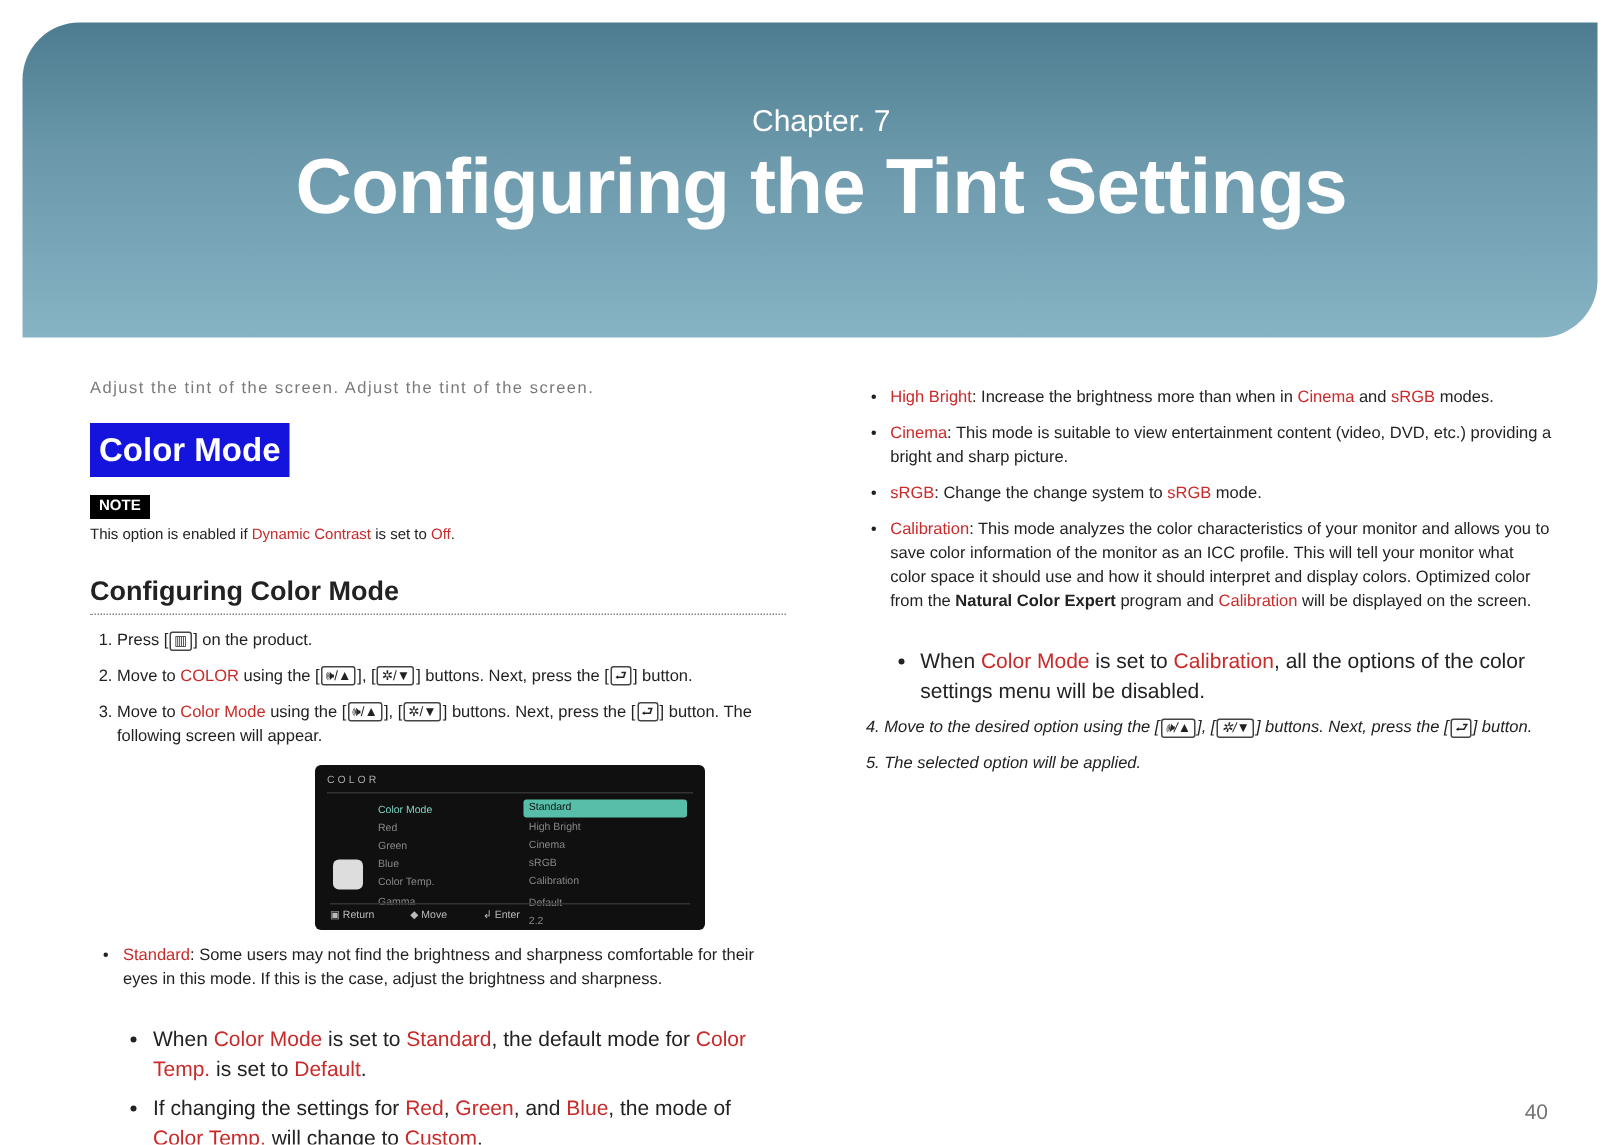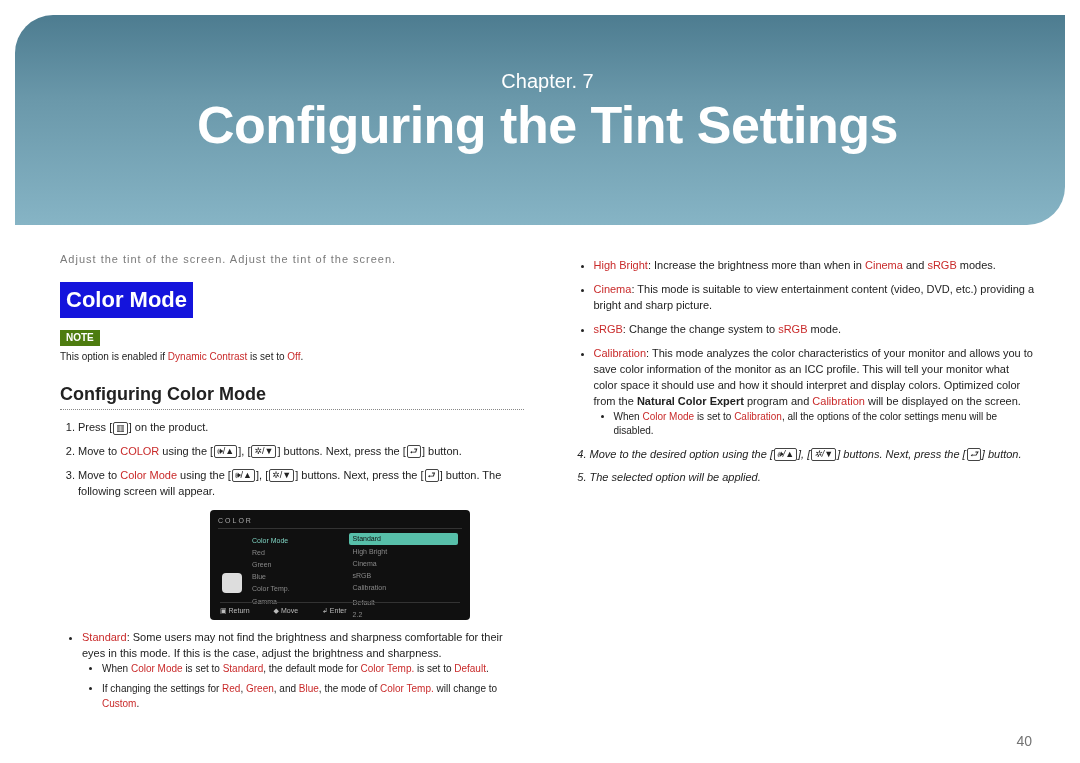--- a/index.html
+++ b/index.html
@@ -51,41 +51,41 @@
     display: inline-block;
     background: #1414dc;
     color: #fff;
     font-size: 22px;
     font-weight: bold;
     padding: 2px 6px;
     margin-bottom: 12px;
   }
   .note-badge {
     display: inline-block;
-    background: #4d7c0f;
+    background: #000000;
     color: #fff;
     font-size: 10px;
     font-weight: bold;
     padding: 1px 6px;
     margin-bottom: 4px;
   }
   .note-line { font-size: 10px; margin-bottom: 16px; }
   .note-line .accent, .accent { color: #c92a2a; }
   .sub-heading {
     font-size: 18px;
     font-weight: bold;
     border-bottom: 1px dotted #888;
     padding-bottom: 2px;
     margin-bottom: 10px;
   }
   ol.steps { padding-left: 18px; margin: 0 0 10px 0; }
   ol.steps li { margin-bottom: 8px; }
   ul.bullets { list-style: disc; padding-left: 22px; margin: 6px 0; }
   ul.bullets li { margin-bottom: 8px; }
-  ul.sub-bullets { list-style: disc; padding-left: 20px; font-size: 10px; margin-top: 0; }
+  ul.sub-bullets { list-style: disc; padding-left: 20px; font-size: 14px; margin-top: 20px; }
   ul.sub-bullets li { margin-bottom: 6px; }
 
   .osd {
     width: 260px;
     height: 110px;
     background: #101010;
     margin: 4px auto 10px 150px;
     border-radius: 4px;
     padding: 6px 8px;
     color: #d0d0d0;

